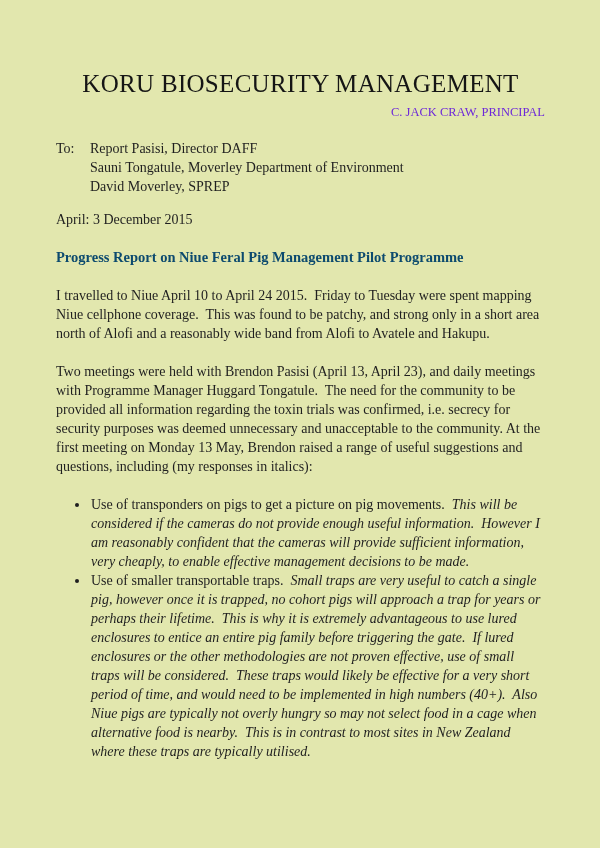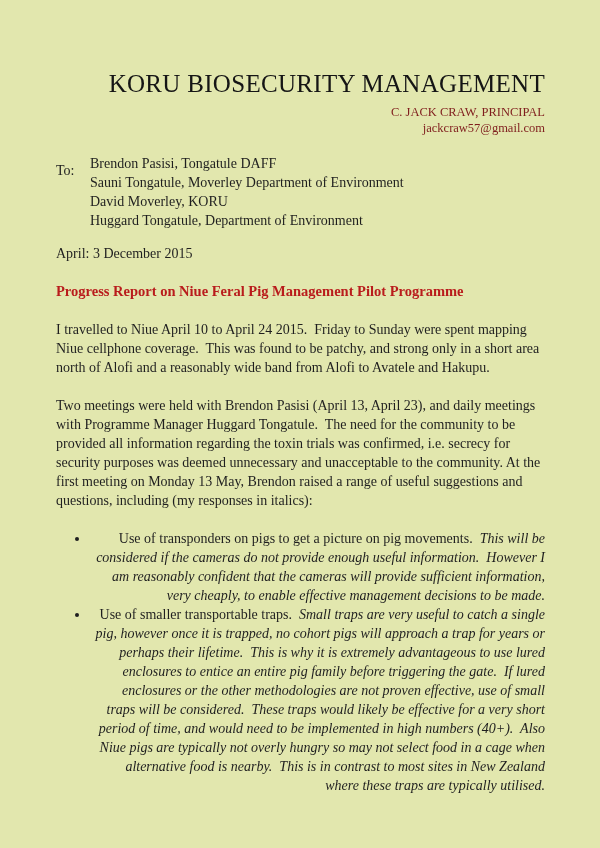--- a/index.html
+++ b/index.html
@@ -25,110 +25,107 @@
     text-align: right;
     margin-bottom: 18px;
   }
   .company-title {
     margin: 0 0 7px 0;
     font-size: 25px;
     font-weight: 400;
     letter-spacing: 0.3px;
     color: #151515;
     white-space: nowrap;
+    text-align: center;
   }
   .contact-line {
     font-size: 12.5px;
     line-height: 15.5px;
-    color: #7f1d1d;
+    color: #6d28d9;
   }
   
   .to-block {
     display: flex;
     font-size: 14px;
     line-height: 19px;
   }
   .to-label {
     width: 34px;
     flex: 0 0 34px;
-    margin-top: 7px;
   }
   .to-names {
     flex: 1;
   }
   
   .date-line {
     margin-top: 14px;
     font-size: 14px;
     line-height: 19px;
   }
   
   .subject {
     margin: 19px 0 19px 0;
     font-size: 14.5px;
     font-weight: 700;
     line-height: 19px;
-    color: #b91c1c;
+    color: #0c4a6e;
   }
   
   .para {
     margin: 0 0 19px 0;
     font-size: 14px;
     line-height: 19px;
     white-space: pre-wrap;
   }
   
   .suggestions {
     margin: 0;
     padding: 0 0 0 34px;
     list-style: disc outside;
   }
   .suggestions li {
     font-size: 14px;
     line-height: 19px;
     white-space: pre-wrap;
     padding-left: 1px;
-    text-align: right;
   }
   .bullet-lead {
     font-style: normal;
   }
   .bullet-response {
     font-style: italic;
   }
 </style>
 </head>
 <body>
 
 <div class="page">
 
   <div class="letterhead">
     <h1 class="company-title">KORU BIOSECURITY MANAGEMENT</h1>
     <div class="contact-line">C. JACK CRAW, PRINCIPAL</div>
-    <div class="contact-line">jackcraw57@gmail.com</div>
   </div>
 
   <div class="to-block">
     <div class="to-label">To:</div>
     <div class="to-names">
-      <div>Brendon Pasisi, Tongatule DAFF</div>
+      <div>Report Pasisi, Director DAFF</div>
       <div>Sauni Tongatule, Moverley Department of Environment</div>
-      <div>David Moverley, KORU</div>
-      <div>Huggard Tongatule, Department of Environment</div>
+      <div>David Moverley, SPREP</div>
     </div>
   </div>
 
   <div class="date-line">
     <span>April:</span>
     <span>3 December 2015</span>
   </div>
 
   <h2 class="subject">Progress Report on Niue Feral Pig Management Pilot Programme</h2>
 
-  <p class="para">I travelled to Niue April 10 to April 24 2015.  Friday to Sunday were spent mapping Niue cellphone coverage.  This was found to be patchy, and strong only in a short area north of Alofi and a reasonably wide band from Alofi to Avatele and Hakupu.</p>
+  <p class="para">I travelled to Niue April 10 to April 24 2015.  Friday to Tuesday were spent mapping Niue cellphone coverage.  This was found to be patchy, and strong only in a short area north of Alofi and a reasonably wide band from Alofi to Avatele and Hakupu.</p>
 
   <p class="para">Two meetings were held with Brendon Pasisi (April 13, April 23), and daily meetings with Programme Manager Huggard Tongatule.  The need for the community to be provided all information regarding the toxin trials was confirmed, i.e. secrecy for security purposes was deemed unnecessary and unacceptable to the community. At the first meeting on Monday 13 May, Brendon raised a range of useful suggestions and questions, including (my responses in italics):</p>
 
   <ul class="suggestions">
     <li><span class="bullet-lead">Use of transponders on pigs to get a picture on pig movements.  </span><span class="bullet-response">This will be considered if the cameras do not provide enough useful information.  However I am reasonably confident that the cameras will provide sufficient information, very cheaply, to enable effective management decisions to be made.</span></li>
     <li><span class="bullet-lead">Use of smaller transportable traps.  </span><span class="bullet-response">Small traps are very useful to catch a single pig, however once it is trapped, no cohort pigs will approach a trap for years or perhaps their lifetime.  This is why it is extremely advantageous to use lured enclosures to entice an entire pig family before triggering the gate.  If lured enclosures or the other methodologies are not proven effective, use of small traps will be considered.  These traps would likely be effective for a very short period of time, and would need to be implemented in high numbers (40+).  Also Niue pigs are typically not overly hungry so may not select food in a cage when alternative food is nearby.  This is in contrast to most sites in New Zealand where these traps are typically utilised.</span></li>
   </ul>
 
 </div>
 

